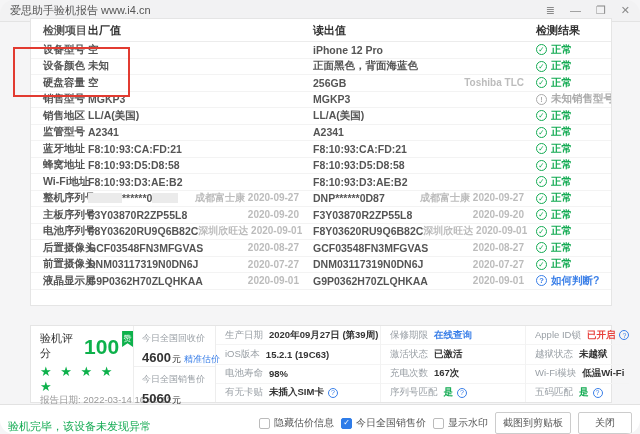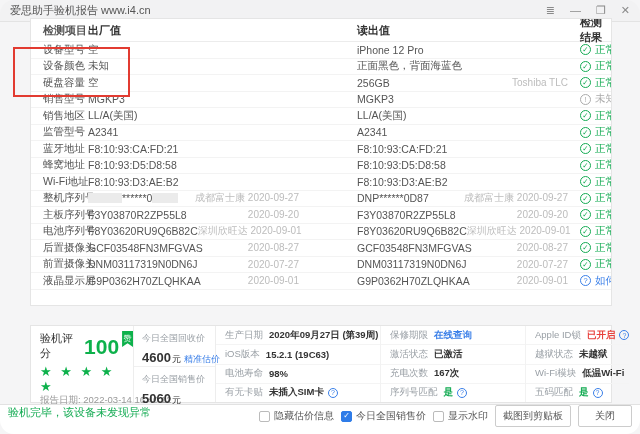--- a/index.html
+++ b/index.html
@@ -13,24 +13,24 @@
   .title { font-size:11px; color:#555; }
   .win-controls { margin-left:auto; display:flex; gap:15px; color:#8a8a8a; font-size:11px; line-height:1; }
   .win-controls span { cursor:default; }
 
   
   .table { position:absolute; left:30px; top:18px; width:582px; height:288px; background:#fff;
     border:1px solid #e5e5e5; overflow:hidden; }
   .thead { display:flex; height:23px; align-items:center; border-bottom:1px solid #ececec;
     font-size:11px; font-weight:bold; color:#333; }
   .trow { display:flex; height:16.5px; align-items:center; border-bottom:1px solid #f3f3f3;
-    font-size:10.5px; color:#555; white-space:nowrap; }
+    font-size:10.5px; color:#555; white-space:nowrap;font-weight:bold; }
   .c1 { width:57px; padding-left:12px; flex:none; color:#555; }
   .c2 { width:225px; padding-right:14px; flex:none; display:flex; justify-content:space-between; align-items:center; }
-  .c3 { width:223px; padding-right:12px; flex:none; display:flex; justify-content:space-between; align-items:center;margin-left:44px; }
+  .c3 { width:223px; padding-right:12px; flex:none; display:flex; justify-content:space-between; align-items:center; }
   .c4 { flex:1; display:flex; align-items:center; }
   .note { color:#bcbcbc; font-size:10px; }
   .mask { display:inline-block; width:34px; height:10px; background:#ebebeb; vertical-align:-1px; }
   .mask2 { width:26px; }
   .res-ok { color:#14ab53; }
   .res-warn { color:#ababab; }
   .res-help { color:#3a7fe8; }
   .icirc { display:inline-flex; width:11px; height:11px; border:1px solid currentColor; border-radius:50%;
     align-items:center; justify-content:center; font-size:7.5px; margin-right:4px; flex:none; line-height:1; }
 
@@ -72,21 +72,21 @@
   .info-value { color:#333; font-weight:bold; }
   .v-link { color:#3a7fe8; }
   .v-red { color:#e8413c; }
   .v-green { color:#14ab53; }
   .help-circ { width:10px; height:10px; border:1px solid #3a7fe8; color:#3a7fe8; border-radius:50%;
     font-size:7px; display:inline-flex; align-items:center; justify-content:center; margin-left:4px;
     flex:none; line-height:1; cursor:pointer; }
 
   
   .footer { position:absolute; left:0; top:404px; width:640px; height:30px; background:#fff;
-    border-top:1px solid #e2e2e2; display:flex; align-items:flex-start; padding:0 8px; }
+    border-top:1px solid #e2e2e2; display:flex; align-items:flex-end; padding:0 8px; }
   .status { color:#14ab53; font-size:11px; }
   .fctrl { margin-left:auto; display:flex; align-items:center; gap:7px; }
   .cb { display:flex; align-items:center; gap:4px; font-size:10px; color:#555; cursor:pointer; white-space:nowrap; }
   .cb-box { width:11px; height:11px; border:1px solid #bbb; border-radius:2px; background:#fff;
     display:flex; align-items:center; justify-content:center; font-size:8px; line-height:1; flex:none; }
   .cb-box.checked { background:#2f7ce8; border-color:#2f7ce8; color:#fff; }
   .btn { height:22px; padding:0 7px; background:#fff; border:1px solid #ccc; border-radius:2px;
     font-size:10px; color:#555; font-family:inherit; cursor:pointer; white-space:nowrap; }
   .btn-wide { min-width:44px; padding:0 16px; }
 </style>

